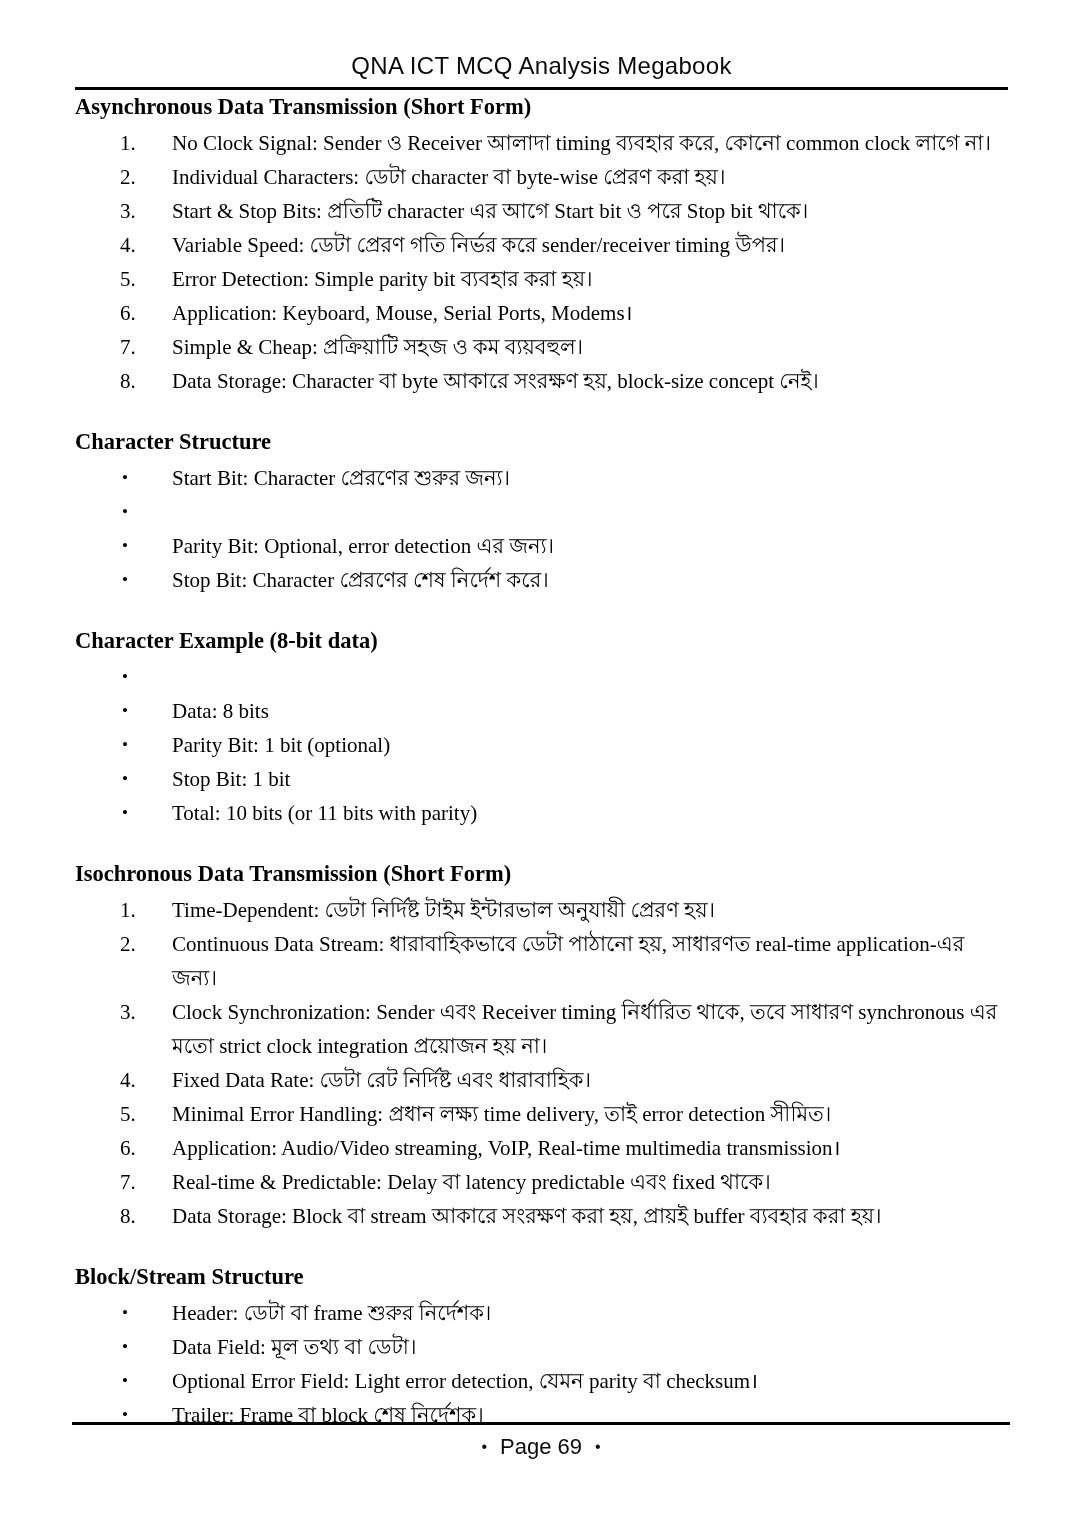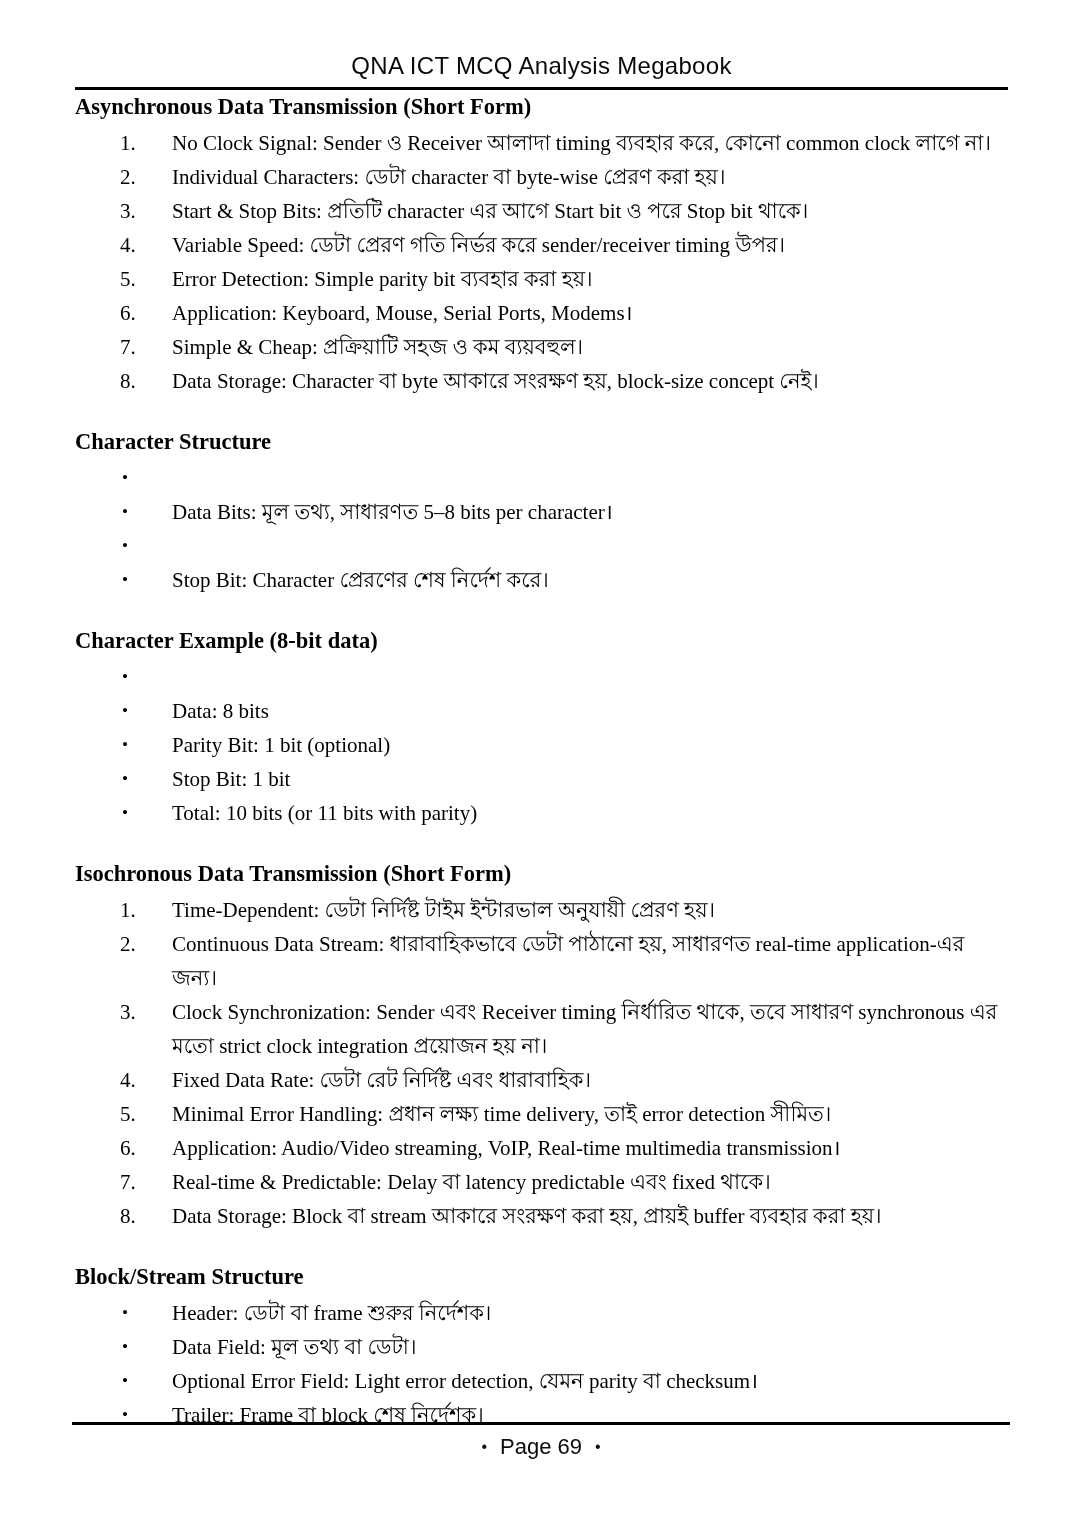--- a/index.html
+++ b/index.html
@@ -103,27 +103,28 @@
             <span class="tx">Data Storage: Character বা byte আকারে সংরক্ষণ হয়, block-size concept নেই।</span>
           </div>
       </div>
     </section>
 
     <section>
       <h2 class="sec-h">Character Structure</h2>
       <div class="list">
         <div class="li bullet">
             <span class="mk">•</span>
-          </div>
-        <div class="li bullet">
-            <span class="mk">•</span>
-            <span class="tx">Data Bits: মূল তথ্য, সাধারণত 5–8 bits per character।</span>
-          </div>
-        <div class="li bullet">
-            <span class="mk">•</span>
+            <span class="tx">Start Bit: Character প্রেরণের শুরুর জন্য।</span>
+          </div>
+        <div class="li bullet">
+            <span class="mk">•</span>
+          </div>
+        <div class="li bullet">
+            <span class="mk">•</span>
+            <span class="tx">Parity Bit: Optional, error detection এর জন্য।</span>
           </div>
         <div class="li bullet">
             <span class="mk">•</span>
             <span class="tx">Stop Bit: Character প্রেরণের শেষ নির্দেশ করে।</span>
           </div>
       </div>
     </section>
 
     <section>
       <h2 class="sec-h">Character Example (8-bit data)</h2>

